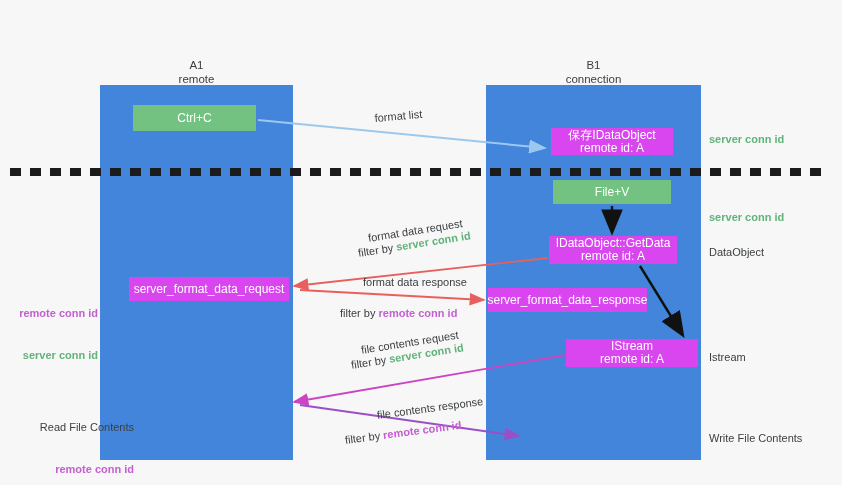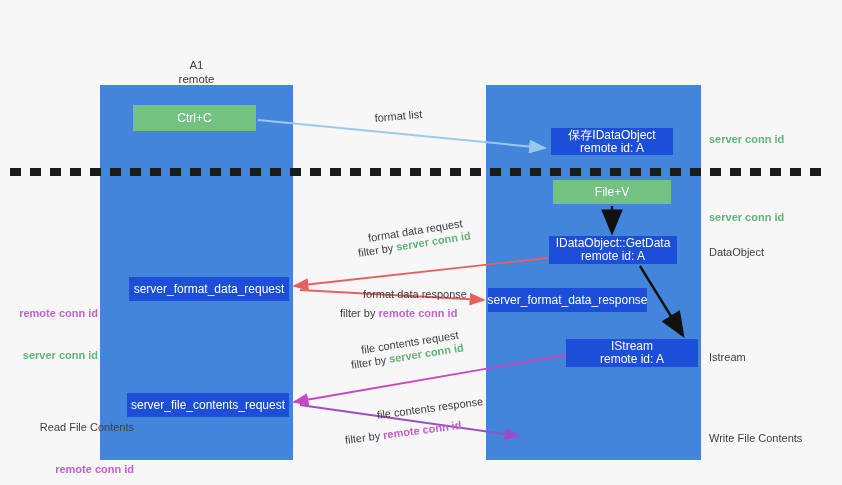--- a/index.html
+++ b/index.html
@@ -31,21 +31,21 @@
   #lane-b1{left:486px;top:85px;width:215px;height:375px;}
 
   
   .node{
     box-sizing:border-box;
     display:flex;align-items:center;justify-content:center;
     text-align:center;color:#fff;font-size:12px;line-height:13px;
     white-space:pre;
   }
   .green{background:#73c282;}
-  .orange{background:#1d4ed8;}
+  .orange{background:#d946ef;}
 
   #n-ctrlc{left:133px;top:105px;width:123px;height:26px;}
   #n-save-ido{left:551px;top:128px;width:122px;height:27px;}
   #n-ctrlv{left:553px;top:180px;width:118px;height:24px;}
   #n-getdata{left:549px;top:236px;width:128px;height:28px;}
   #n-fmt-req{left:129px;top:277px;width:160px;height:24px;}
   #n-fmt-res{left:488px;top:288px;width:159px;height:24px;}
   #n-istream{left:566px;top:339px;width:132px;height:28px;}
   #n-file-req{left:127px;top:393px;width:162px;height:24px;}
   #n-file-res{left:523px;top:424px;width:162px;height:24px;}
@@ -71,41 +71,43 @@
   }
   .cap b{font-weight:bold;}
   .rot-5{transform:rotate(-5deg);transform-origin:left top;}
   .rot-7{transform:rotate(-7.5deg);transform-origin:left top;}
   .rot-9{transform:rotate(-9deg);transform-origin:left top;}
   .rot-0{transform:rotate(0deg);transform-origin:left top;}
 
   #cap-format-list{left:374px;top:111px;}
   #cap-fdreq{left:367px;top:231px;}
   #cap-fdreq2{left:357px;top:246px;}
-  #cap-fdres{left:363px;top:287px;}
+  #cap-fdres{left:363px;top:275px;}
   #cap-fdres2{left:340px;top:306px;}
   #cap-fcreq{left:360px;top:343px;}
   #cap-fcreq2{left:350px;top:358px;}
   #cap-fcres{left:376px;top:408px;}
   #cap-fcres2{left:344px;top:433px;}
 
   svg.overlay{position:absolute;left:0;top:0;width:842px;height:485px;
     pointer-events:none;}
 </style>
 </head>
 <body>
 
 <div class="stage">
 
 
   <div class="abs lane" id="lane-a1"></div>
   <div class="abs lane" id="lane-b1"></div>
 
   <div class="abs lane-head" style="left:100px;top:58px;width:193px;">A1
 remote</div>
+  <div class="abs lane-head" style="left:486px;top:58px;width:215px;">B1
+connection</div>
 
   <svg class="overlay">
     <defs>
       <marker id="ah-blue" markerWidth="9" markerHeight="7" refX="8" refY="3.5" orient="auto">
         <path d="M0,0 L9,3.5 L0,7 z" fill="#9cc8ef"></path>
       </marker>
       <marker id="ah-red" markerWidth="9" markerHeight="7" refX="8" refY="3.5" orient="auto">
         <path d="M0,0 L9,3.5 L0,7 z" fill="#e8605d"></path>
       </marker>
       <marker id="ah-magenta" markerWidth="9" markerHeight="7" refX="8" refY="3.5" orient="auto">
@@ -146,21 +148,20 @@
   <div class="abs node orange" id="n-getdata">IDataObject::GetData
 remote id: A</div>
 
   <div class="abs node orange" id="n-fmt-res">server_format_data_response</div>
 
   <div class="abs node orange" id="n-fmt-req">server_format_data_request</div>
 
   <div class="abs node orange" id="n-istream">IStream
 remote id: A</div>
 
-  <div class="abs node orange" id="n-file-req">server_file_contents_request</div>
 
 
   <div class="abs side green-t" id="lbl-sci-1">server conn id</div>
 
   <div class="abs side green-t" id="lbl-sci-2">server conn id</div>
 
   <div class="abs side plain-t" id="lbl-dataobject">DataObject</div>
 
   <div class="abs side plain-t" id="lbl-istream">Istream</div>
 

